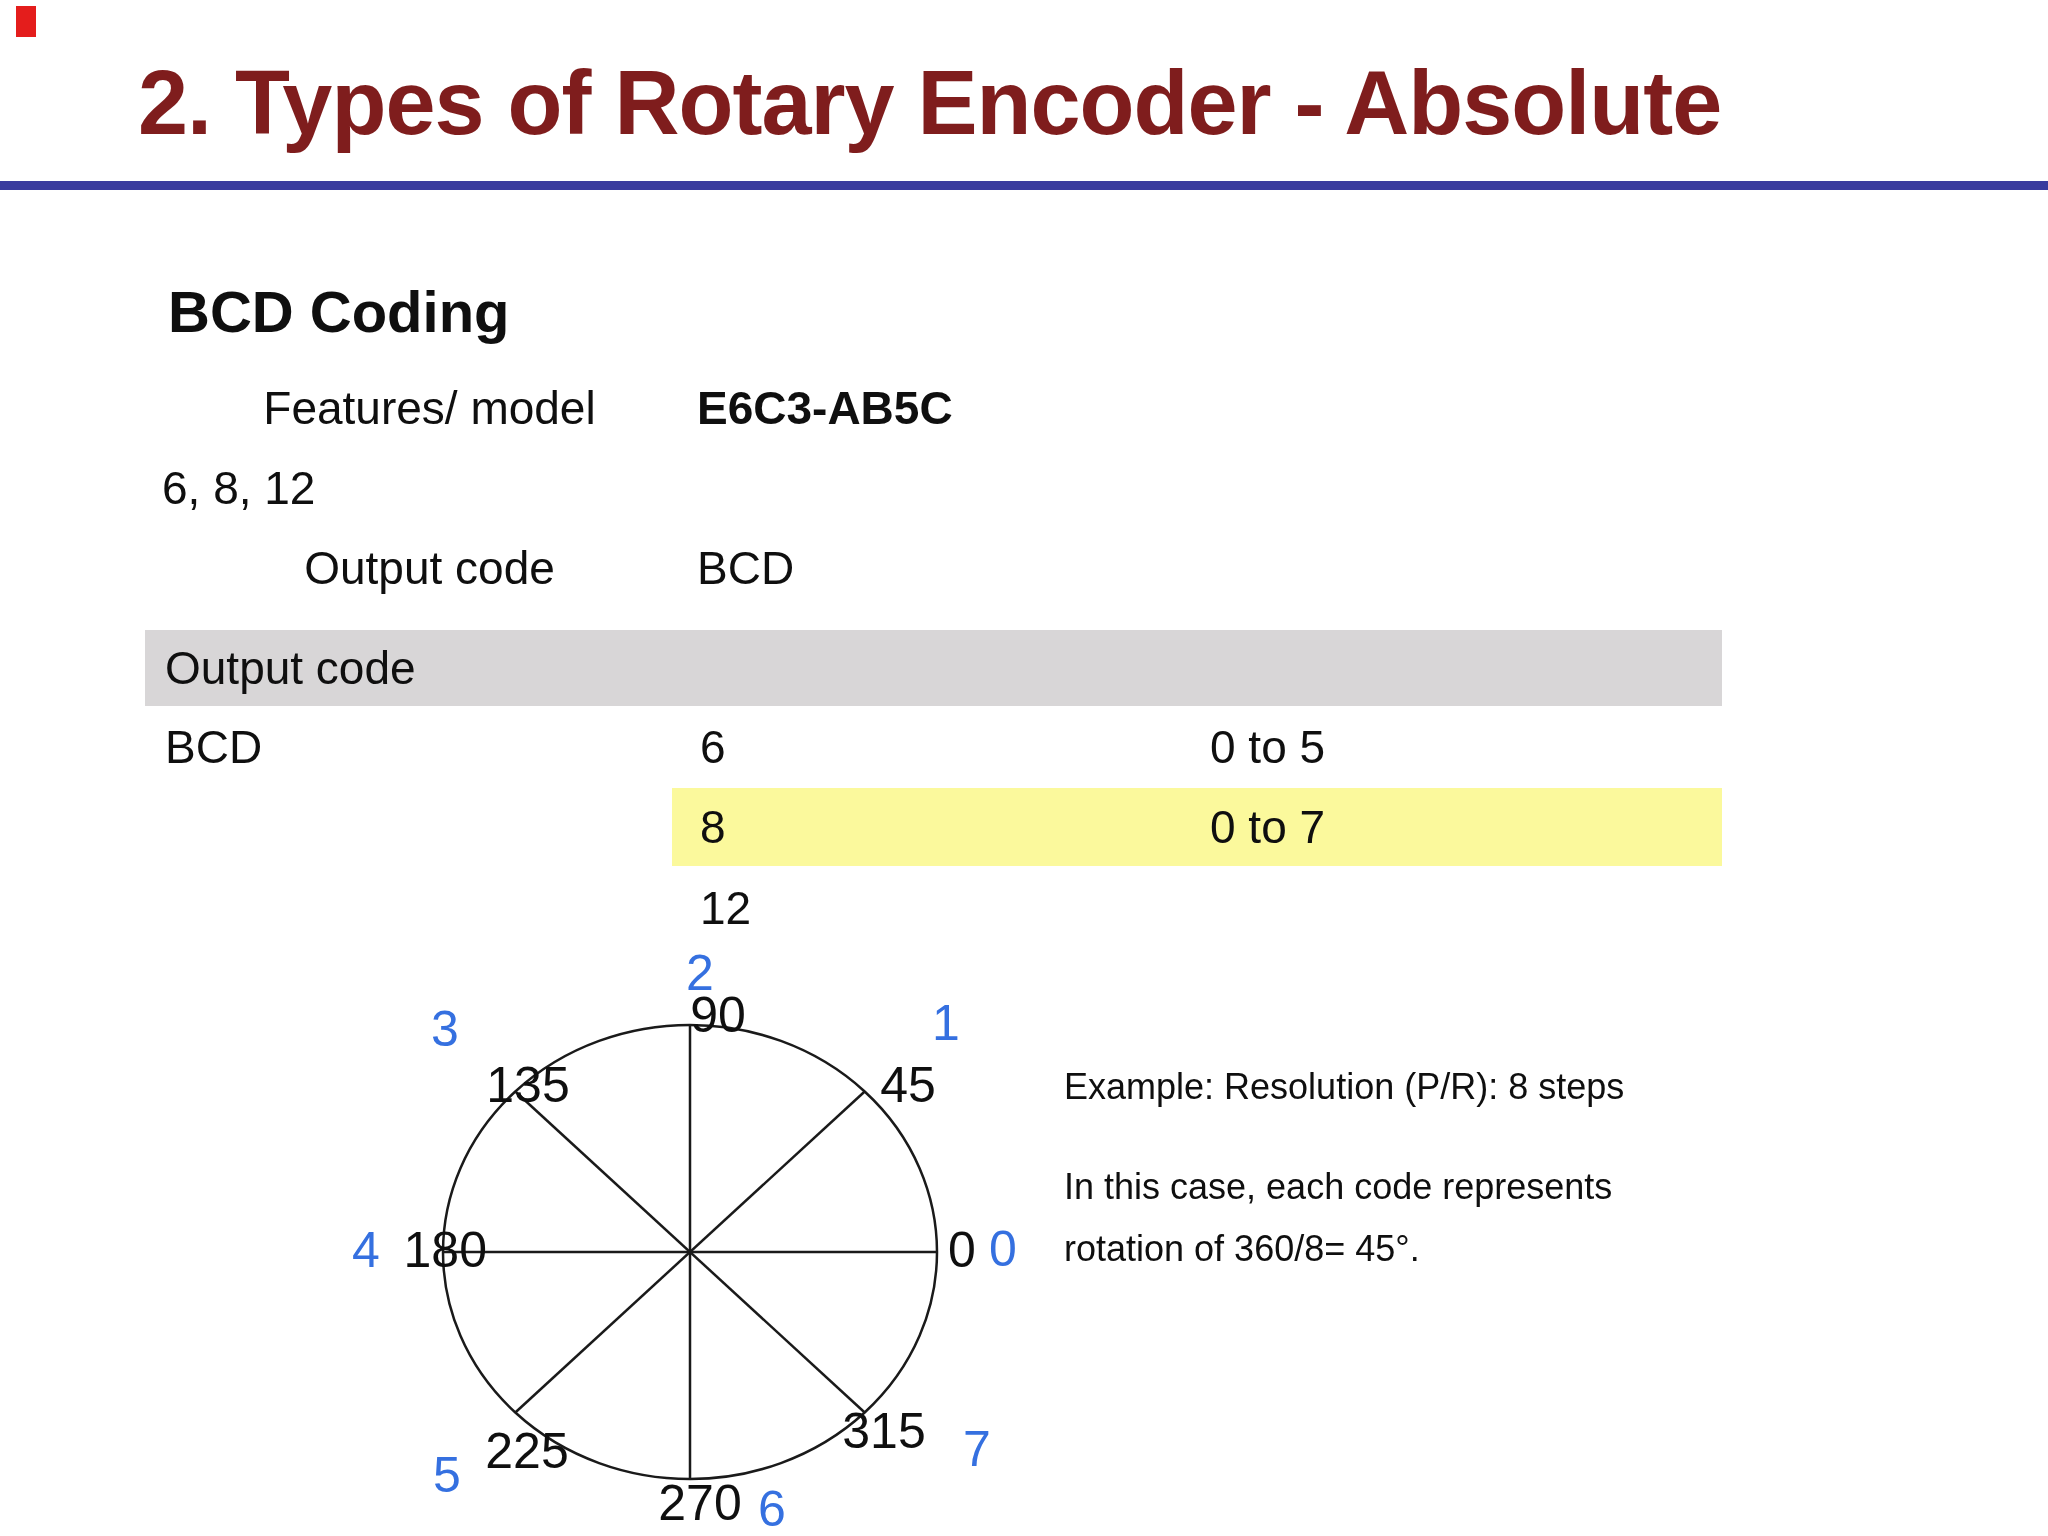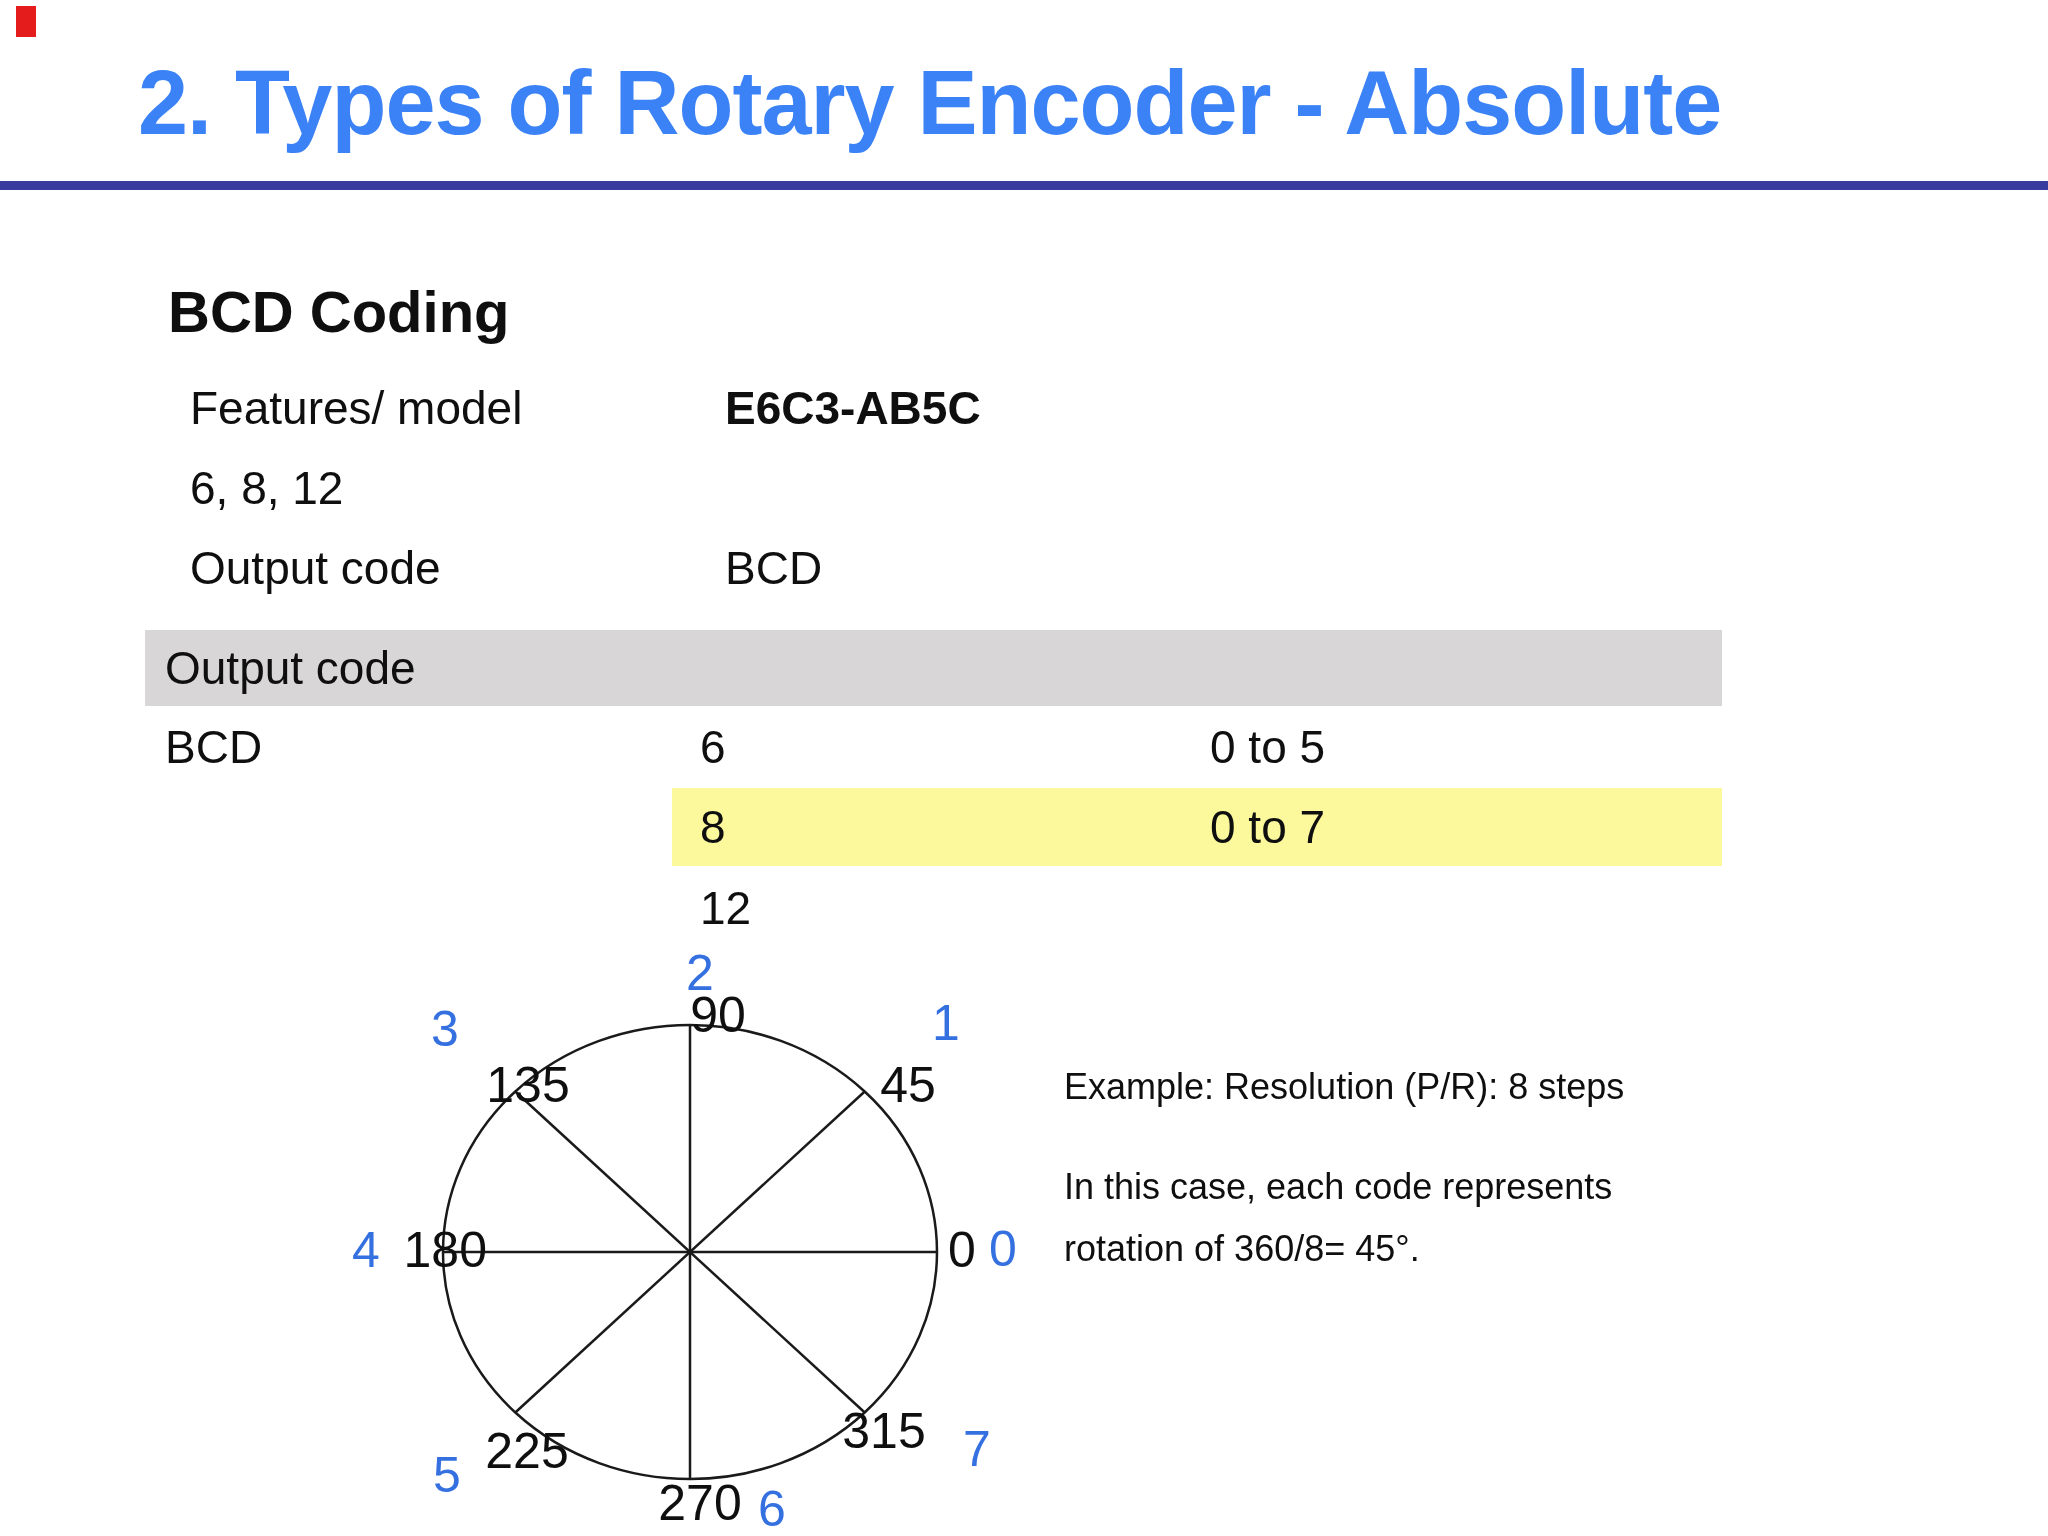--- a/index.html
+++ b/index.html
@@ -3,28 +3,28 @@
 <meta charset="utf-8">
 <style>
   html,body{margin:0;padding:0;}
   body{
     width:2048px;height:1536px;position:relative;overflow:hidden;
     background:#ffffff;font-family:"Liberation Sans",sans-serif;color:#0f0f0f;
   }
   .red-marker{position:absolute;left:16px;top:6px;width:20px;height:31px;background:#e41d1c;}
   .slide-title{
     position:absolute;left:138px;top:52px;width:1880px;margin:0;
-    font-size:90px;font-weight:bold;color:#3b82f6;letter-spacing:-1px;white-space:nowrap;
+    font-size:90px;font-weight:bold;color:#7f1d1d;letter-spacing:-1px;white-space:nowrap;
   }
   .title-rule{position:absolute;left:0;top:181px;width:2048px;height:9px;background:#3a3b9e;}
   .section-heading{
     position:absolute;left:168px;top:278px;margin:0;
     font-size:58px;font-weight:bold;color:#0f0f0f;
   }
-  .specs{position:absolute;left:190px;top:380px;width:1200px;font-size:46px;}
+  .specs{position:absolute;left:162px;top:380px;width:1200px;font-size:46px;text-align:center;}
   .spec-row{display:flex;height:80px;align-items:flex-start;line-height:56px;}
   .spec-label{width:535px;}
   .spec-value{}
   .spec-value.bold{font-weight:bold;}
   .spec-table{position:absolute;left:145px;top:630px;width:1577px;font-size:46px;}
   .t-row{display:grid;grid-template-columns:527px 510px 540px;align-items:center;}
   .t-head{height:76px;background:#d8d6d7;}
   .t-r1{height:82px;}
   .t-r2{height:78px;}
   .t-r3{height:84px;}

